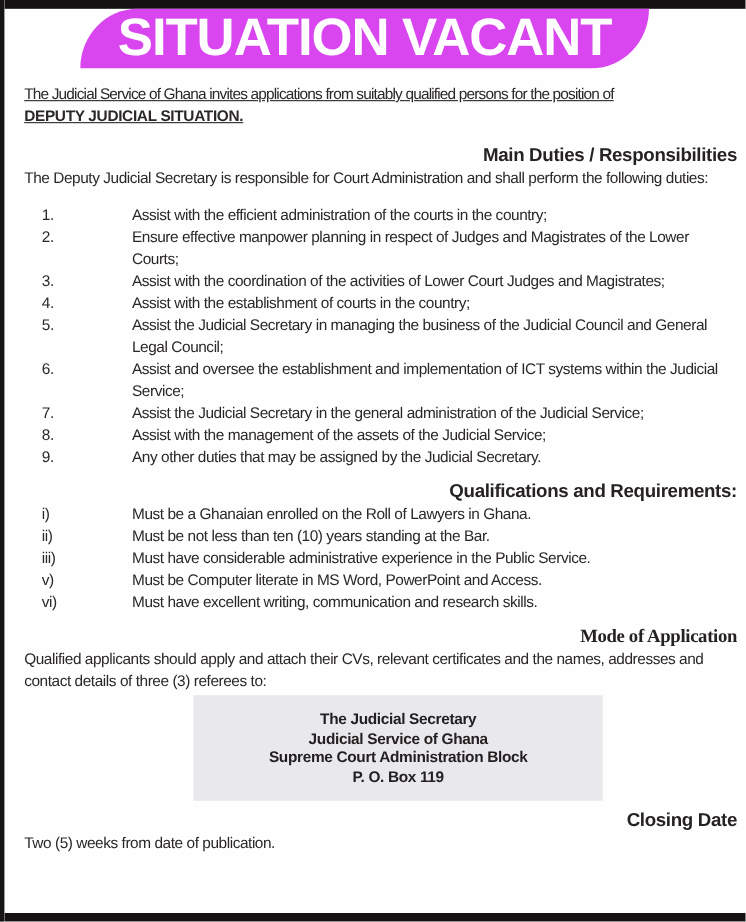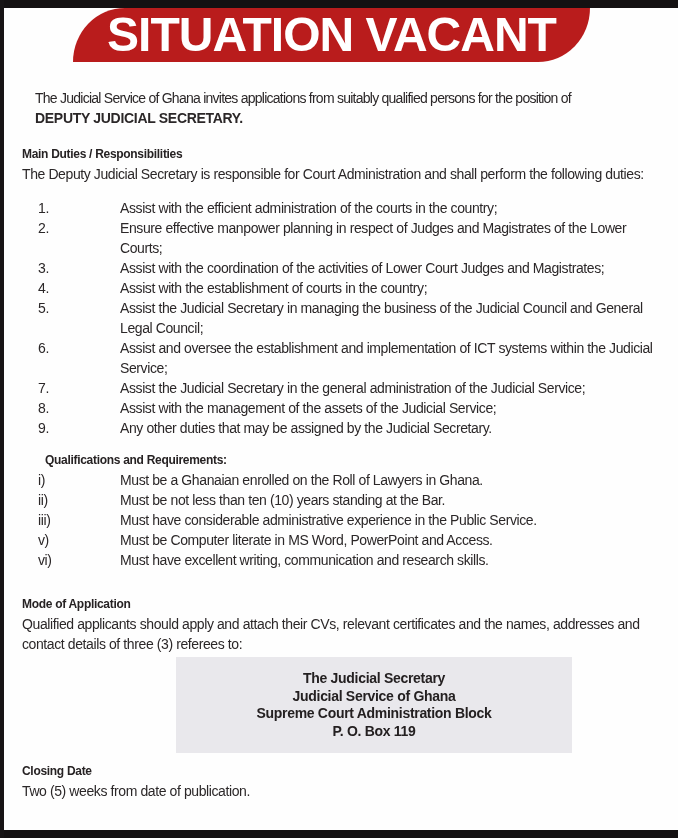--- a/index.html
+++ b/index.html
@@ -11,58 +11,58 @@
     background:#fefefe;
     border-left:4px solid #171415;
     overflow:hidden;
     color:#2b2728;
   }
   .top-bar{height:8px;background:#141112;}
   .bottom-bar{position:absolute;left:0;right:0;bottom:0;height:8px;background:#141112;}
   .banner{
     margin-left:69px;
     width:517px;height:54px;
-    background:#b91c1c;
+    background:#d946ef;
     border-top-left-radius:52px 54px;
     border-bottom-right-radius:52px 54px;
     text-align:center;
   }
   .banner-text{
     color:#ffffff;
     font-size:48px;
     font-weight:bold;
     line-height:53px;
     letter-spacing:-1px;
     white-space:nowrap;
   }
   .content{padding:13px 8px 0 18px;font-size:14px;line-height:20px;letter-spacing:-0.4px;}
-  .intro{margin:13px;}
+  .intro{margin:0;text-decoration:underline;}
   .intro-line1{white-space:nowrap;letter-spacing:-0.75px;}
   .intro-line2{font-weight:bold;letter-spacing:-0.3px;}
   h3{
     margin:0;padding:0;
-    font-size:12px;line-height:20px;
+    font-size:17px;line-height:20px;
     letter-spacing:-0.3px;
-    font-weight:bold;color:#262223;
+    font-weight:bold;color:#262223;text-align:right;
   }
   .h-duties{margin-top:16px;}
   .h-qual{margin-top:12px;margin-left:23px;}
-  .h-mode{margin-top:24px;}
+  .h-mode{margin-top:12px;font-family:Liberation Serif, serif;}
   .h-closing{margin-top:8px;}
   .para{margin:0;max-width:640px;}
   .list{margin-top:14px;}
   .list.roman{margin-top:0;}
   .list-row{display:flex;padding-left:16px;}
   .list-num{flex:none;width:46px;}
   .list-text{flex:1;max-width:585px;margin-left:36px;}
   .address-block{
     margin:3px 0 0 154px;
     width:372px;
     background:#e9e8ec;
-    padding:13px 12px;
+    padding:13px 0;
     text-align:center;
   }
   .addr-line{
     font-weight:bold;
     font-size:14px;
     line-height:17.5px;
     letter-spacing:-0.3px;
     color:#242021;
   }
 </style>
@@ -73,21 +73,21 @@
   <div class="top-bar"></div>
 
   <div class="banner">
     <span class="banner-text">SITUATION VACANT</span>
   </div>
 
   <div class="content">
 
     <p class="intro">
       <span class="intro-line1">The Judicial Service of Ghana invites applications from suitably qualified persons for the position of</span><br>
-      <span class="intro-line2">DEPUTY JUDICIAL SECRETARY.</span>
+      <span class="intro-line2">DEPUTY JUDICIAL SITUATION.</span>
     </p>
 
     <h3 class="h-duties">Main Duties / Responsibilities</h3>
     <p class="para">The Deputy Judicial Secretary is responsible for Court Administration and shall perform the following duties:</p>
 
     <div class="list">
 
         <div class="list-row">
           <span class="list-num">1.</span>
           <span class="list-text">Assist with the efficient administration of the courts in the country;</span>

